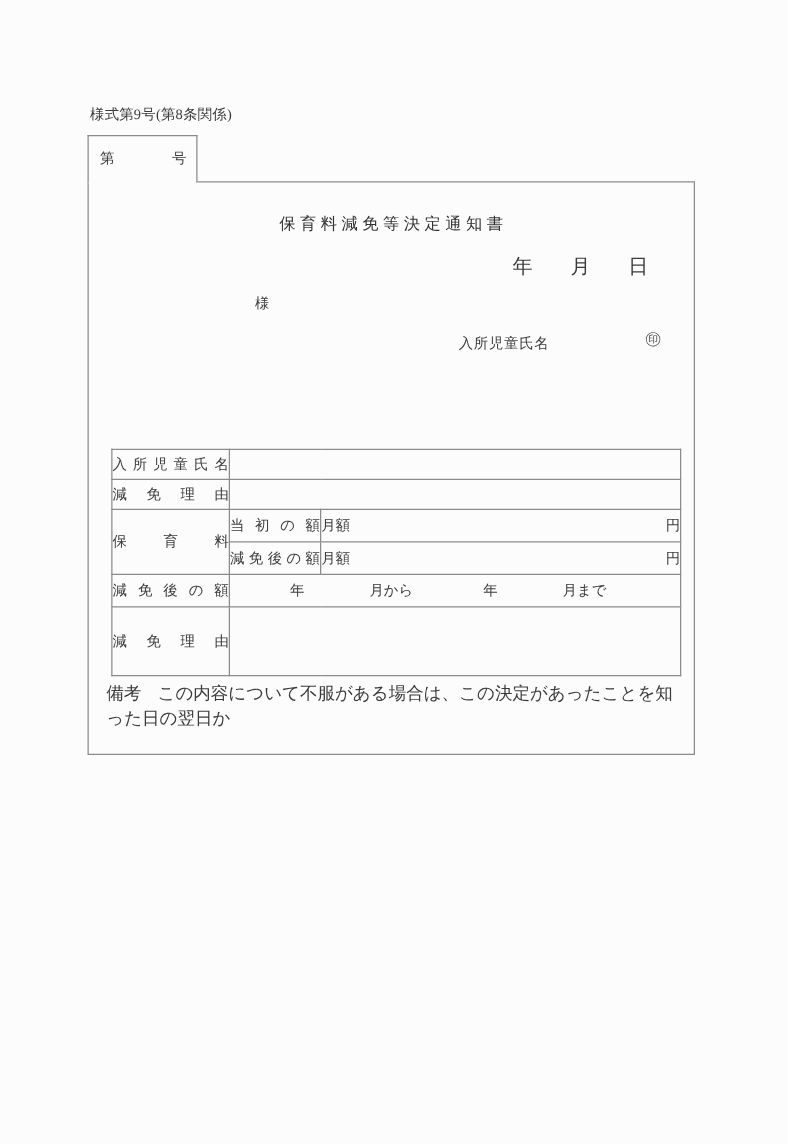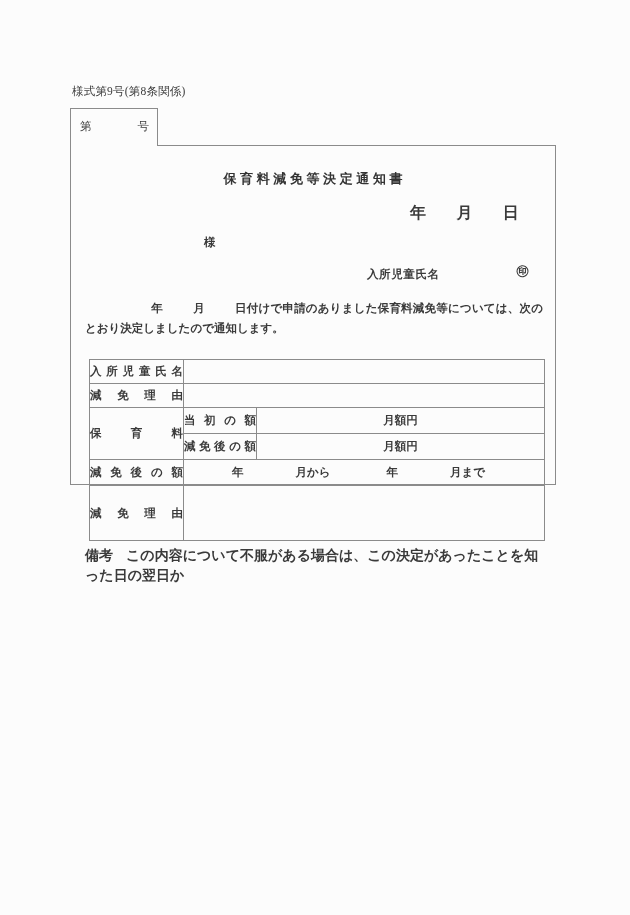--- a/index.html
+++ b/index.html
@@ -57,25 +57,24 @@
     font-size: 11.5px;
     color: #3a3a3a;
   }
 
   
   .main-frame {
     position: absolute;
     left: 70px;
     top: 145px;
     width: 486px;
-    height: 340px;
+    height: 459px;
     border: 1px solid #8b8b8b;
     box-sizing: border-box;
     background: transparent;
-    font-weight: bold;
   }
   
   .frame-notch {
     position: absolute;
     left: 71px;
     top: 144px;
     width: 86px;
     height: 3px;
     background: #fcfcfc;
     z-index: 2;
@@ -183,21 +182,21 @@
     white-space: nowrap;
   }
   .cell-blank { height: 23px; }
   .amount-cell {
     position: relative;
     height: 25px;
     padding: 0 10px 0 12px;
   }
   .amount-inner {
     display: flex;
-    justify-content: center;
+    justify-content: space-between;
     align-items: center;
   }
   .period-cell {
     height: 25px;
     padding: 0 10px;
     white-space: nowrap;
   }
   .period-inner {
     display: inline-block;
     padding-left: 48px;
@@ -241,23 +240,20 @@
 
     <div class="date-line">
       <span>年</span><span class="gap-a"></span><span>月</span><span class="gap-b"></span><span>日</span>
     </div>
 
     <div class="addressee">様</div>
 
     <div class="issuer">入所児童氏名</div>
     <div class="issuer-seal">㊞</div>
 
-    <div class="body-text">
-      <span class="lead-space"></span><span>年</span><span class="gap-y"></span><span>月</span><span class="gap-m"></span><span>日付けで申請のありました保育料減免等については、次のとおり決定しましたので通知します。</span>
-    </div>
 
     <table class="data-table">
       <colgroup>
         <col style="width:94px">
         <col style="width:73px">
         <col style="width:288px">
       </colgroup>
       <tbody>
         <tr>
           <td class="lbl">入所児童氏名</td>

